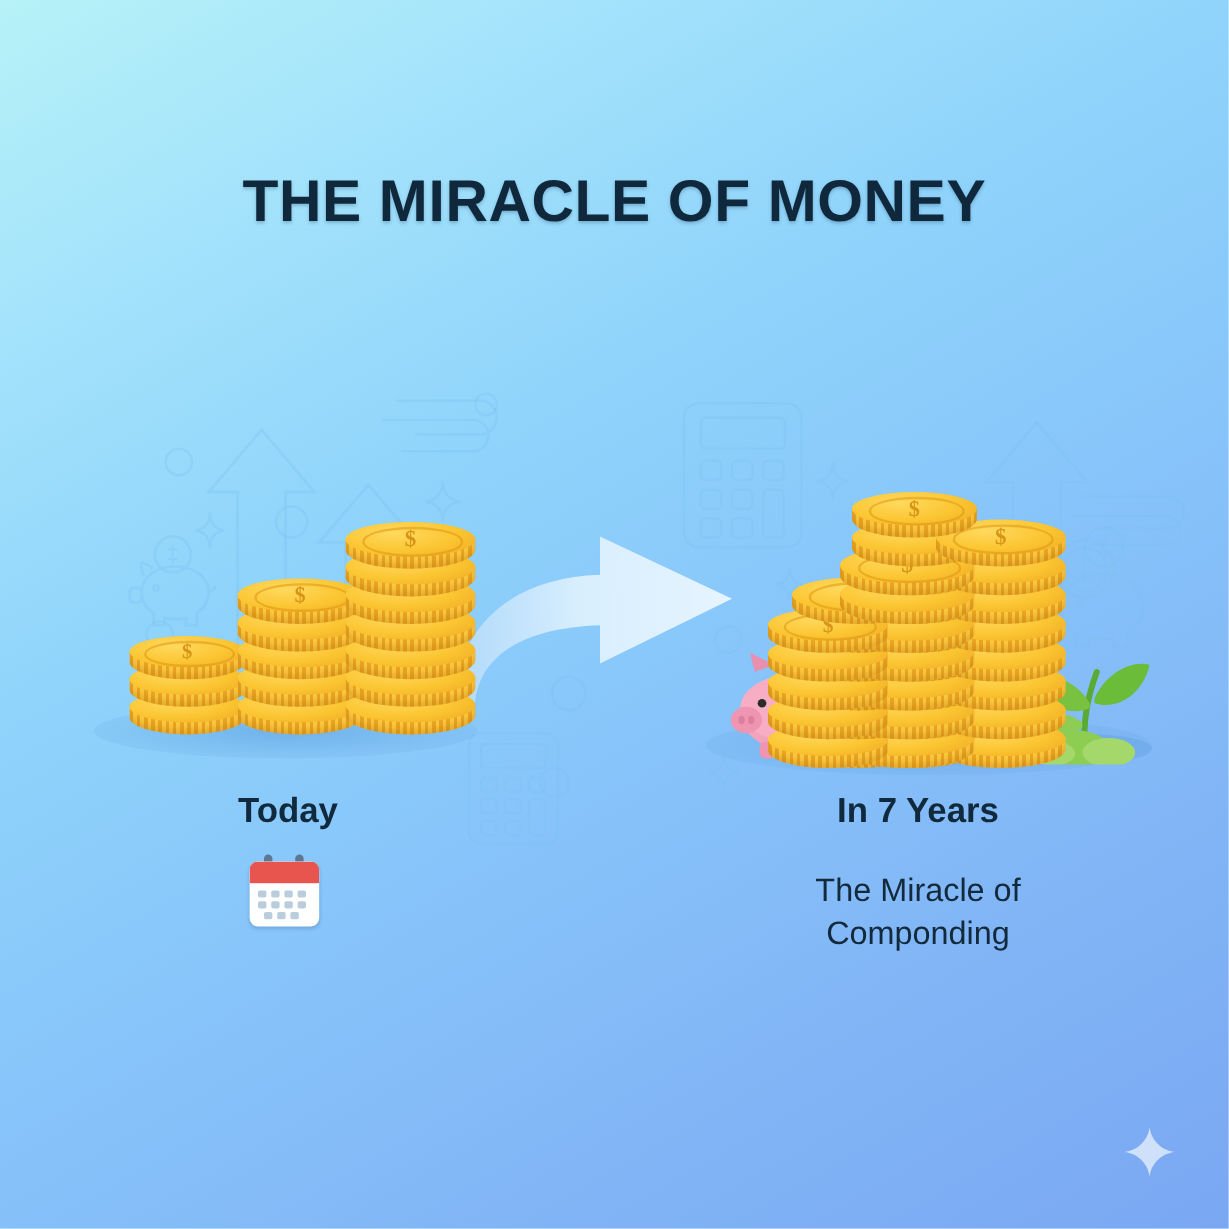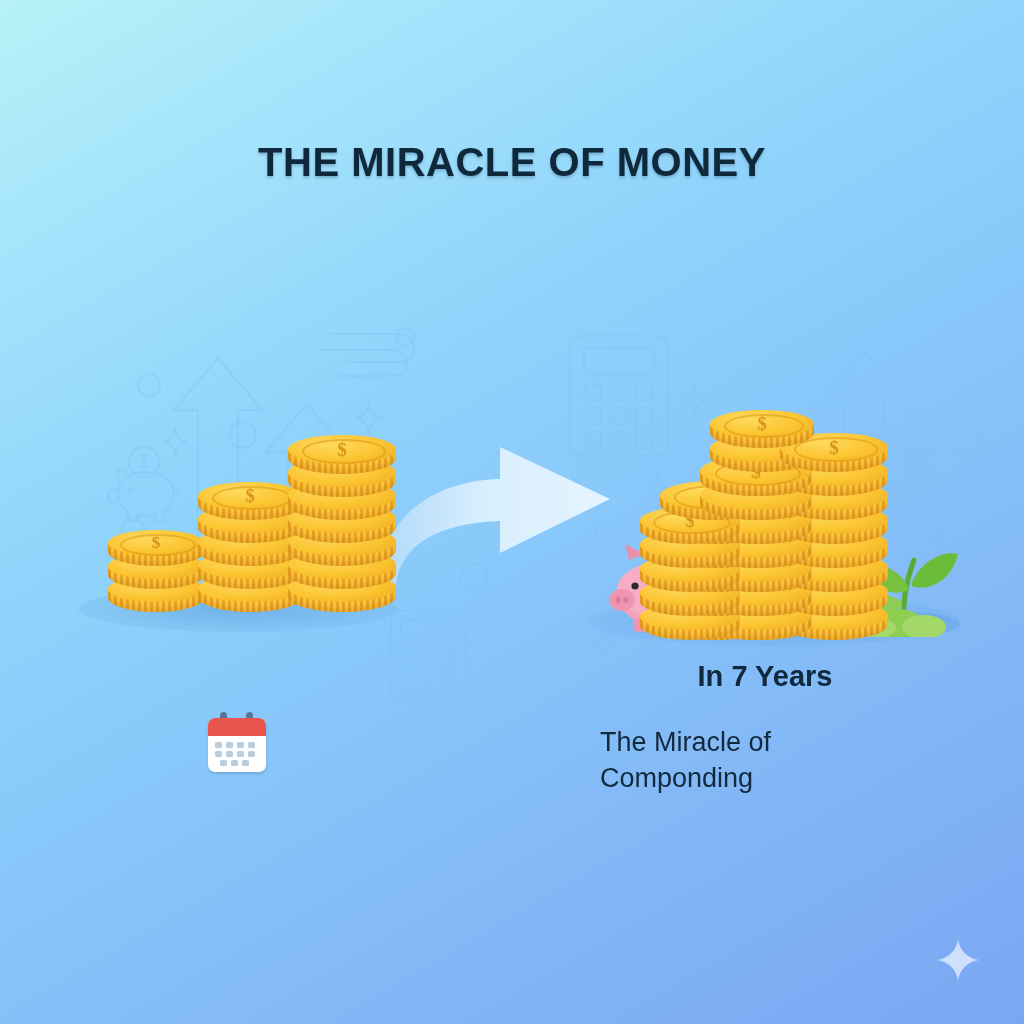--- a/index.html
+++ b/index.html
@@ -11,36 +11,36 @@
     position:relative;width:1024px;height:1024px;overflow:hidden;
     background:linear-gradient(150deg,#b6f2f7 0%,#a5e4fb 16%,#8fd3fb 38%,#87c4fa 58%,#81b5f6 78%,#7aa7f2 100%);
   }
   .layer{position:absolute;inset:0;}
   .wm{position:absolute;opacity:.30;}
   .wm svg{display:block;}
 
   
   #title{
     position:absolute;left:0;right:0;top:140px;text-align:center;
-    font-size:40px;font-weight:bold;letter-spacing:.5px;
+    font-size:49px;font-weight:bold;letter-spacing:.5px;
     color:#10283c;
     text-shadow:0 2px 3px rgba(10,40,70,.25);
     white-space:nowrap;
   }
 
   
   .caption{
     position:absolute;text-align:center;color:#11293d;
     font-weight:bold;font-size:29px;white-space:nowrap;
   }
   #cap-today{left:100px;width:280px;top:660px;}
   #cap-future{left:620px;width:290px;top:660px;}
   #sub-future{
     position:absolute;left:600px;width:330px;top:725px;
-    text-align:left;color:#13293c;font-size:27px;line-height:1.32;
+    text-align:center;color:#13293c;font-size:27px;line-height:1.32;
     font-weight:normal;
   }
 
   
   #calendar{position:absolute;left:208px;top:718px;width:58px;height:54px;}
   .cal-ring{position:absolute;width:7px;height:16px;border-radius:4px;background:#5a7896;top:-6px;}
   .cal-body{position:absolute;inset:0;background:#ffffff;border-radius:7px;
     box-shadow:0 2px 3px rgba(20,50,90,.18);overflow:hidden;}
   .cal-top{position:absolute;left:0;right:0;top:0;height:18px;background:#e8554e;}
   .cal-cell{position:absolute;width:7px;height:6px;background:#b9cddd;border-radius:1.5px;}
@@ -538,20 +538,21 @@
       <ellipse cx="17" cy="62" rx="13" ry="11" fill="#ef95b2"></ellipse>
       <ellipse cx="13" cy="62" rx="2.6" ry="3.4" fill="#d9809c"></ellipse>
       <ellipse cx="21" cy="62" rx="2.6" ry="3.4" fill="#d9809c"></ellipse>
       <circle cx="30" cy="48" r="3.6" fill="#2b2b2b"></circle>
       <rect x="28" y="80" width="13" height="14" rx="5" fill="#ef95b2"></rect>
       <rect x="62" y="80" width="13" height="14" rx="5" fill="#ef95b2"></rect>
       <path d="M98 52c7-2 10 6 4 9-5 2-8-3-5-6" fill="none" stroke="#ef95b2" stroke-width="4"></path>
     </svg>
   </div>
 
+  <div class="caption" id="cap-today">Today</div>
   <div class="caption" id="cap-future">In 7 Years</div>
   <div id="sub-future">The Miracle of Componding</div>
 
   <div id="calendar">
     <div class="cal-ring" style="left:12px;"></div>
     <div class="cal-ring" style="left:38px;"></div>
     <div class="cal-body">
       <div class="cal-top"></div>
       <div class="cal-cell" style="left:7px;top:24px;"></div>
       <div class="cal-cell" style="left:18px;top:24px;"></div>

